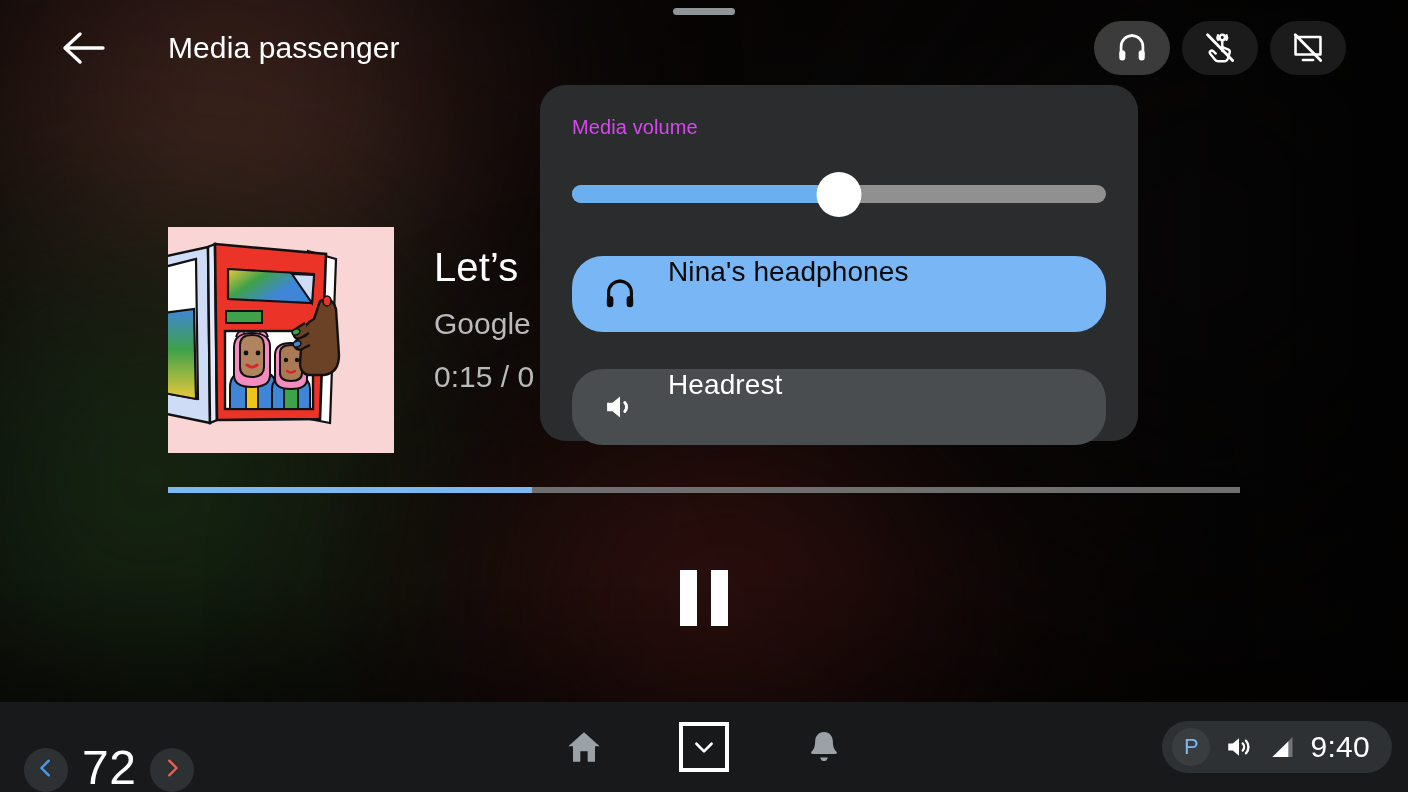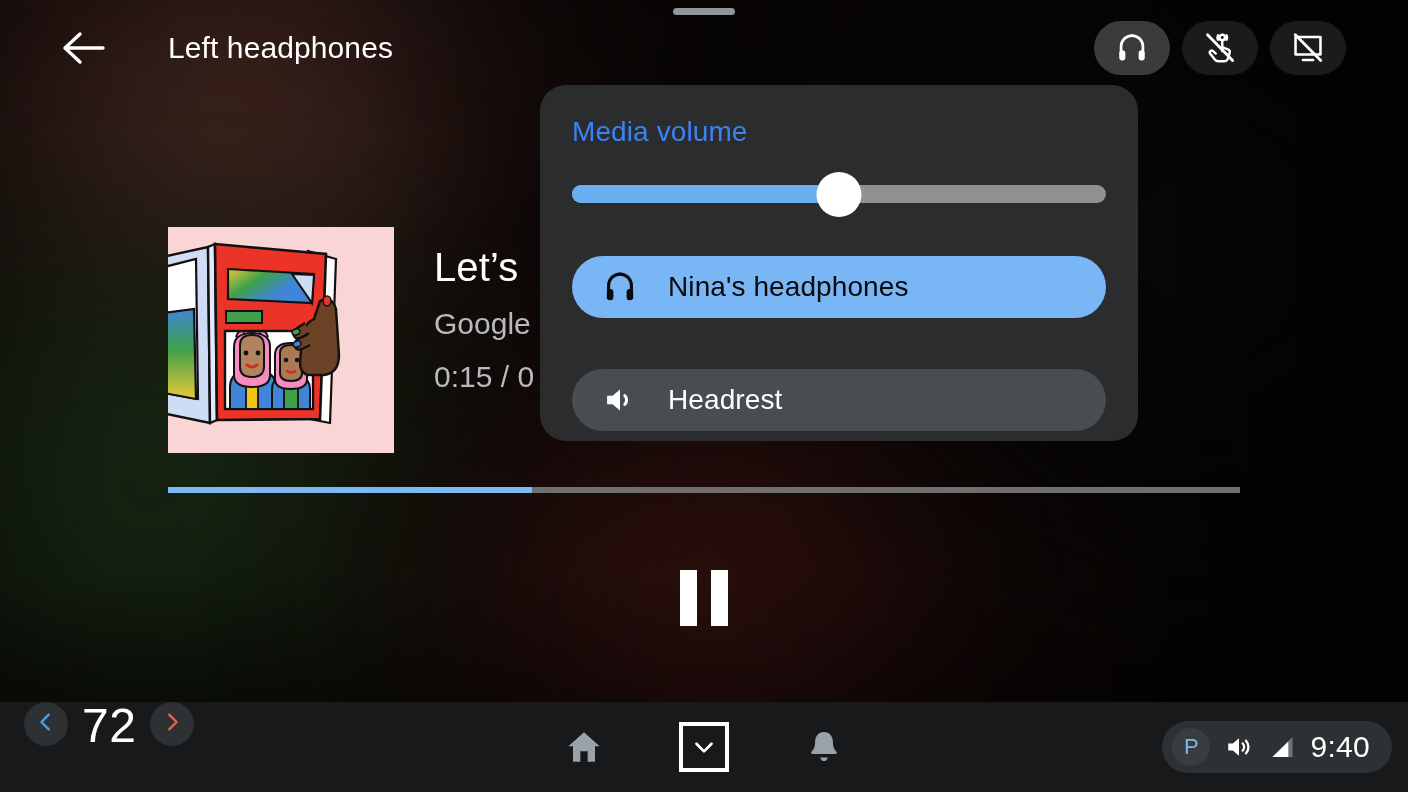--- a/index.html
+++ b/index.html
@@ -142,21 +142,21 @@
 
   
   .vol-panel {
     position:absolute; left:540px; top:85px;
     width:598px; height:356px;
     background:#2a2c2e;
     border-radius:26px;
     padding:31px 32px 0 32px;
   }
   .vol-title {
-    font-size:28px; color:#3b82f6; letter-spacing:0.1px;
+    font-size:20px; color:#d946ef; letter-spacing:0.1px;
   }
 
   .slider-wrap {
     position:absolute; left:572px; top:181px;
     width:534px; height:26px;
   }
   .slider-track {
     position:absolute; left:0; top:4px;
     width:534px; height:18px;
     background:#909090; border-radius:9px;
@@ -168,44 +168,44 @@
   }
   .slider-thumb {
     position:absolute; top:-9px;
     width:45px; height:45px; border-radius:50%;
     background:#ffffff;
     transform:translateX(-50%);
   }
 
   .device-row {
     position:absolute; left:572px;
-    width:534px; height:62px;
+    width:534px; height:76px;
     border-radius:31px;
-    display:flex; align-items:center;
+    display:flex; 
     padding-left:30px;
   }
   .device-row.selected { background:#79b6f5; top:256px; }
   .device-row.unselected { background:#4a4d4f; top:360px;margin-top:9px; }
   .device-icon { width:40px; display:flex; align-items:center; justify-content:flex-start; }
   .device-icon svg { display:block; }
   .device-label {
     margin-left:26px;
     font-size:28px; letter-spacing:0.1px;
   }
   .device-row.selected .device-label { color:#0a0a0a; }
   .device-row.unselected .device-label { color:#ffffff; }
 
   
   .navbar {
     position:absolute; left:0; top:702px; width:1408px; height:90px;
     background:#17191b;
   }
   .temp-group {
     position:absolute; left:24px; top:0; height:90px;
-    display:flex; align-items:flex-start; gap:0;
+    display:flex; align-items:flex-end; gap:0;
   }
   .temp-btn {
     width:44px; height:44px; border-radius:50%;
     background:#2e3133;
     display:flex; align-items:center; justify-content:center;
   }
   .temp-value {
     font-size:48px; color:#ffffff; margin:0 14px 0 14px;
     letter-spacing:0.5px; line-height:1;
   }
@@ -258,21 +258,21 @@
   <div class="drag-handle"></div>
 
   <div class="topbar">
     <div class="back-btn">
       <span>
         <svg width="44" height="36" viewBox="0 0 44 36">
           <path d="M3 18 L18 4 M3 18 L18 32 M3 18 L41 18" stroke="#ffffff" stroke-width="3.4" fill="none" stroke-linecap="round" stroke-linejoin="round"></path>
         </svg>
       </span>
     </div>
-    <div class="topbar-title">Left headphones</div>
+    <div class="topbar-title">Media passenger</div>
 
     <div class="top-actions">
       <div class="icon-pill active">
         <span>
           <svg width="34" height="34" viewBox="0 0 24 24">
             <path d="M12 3.2c-4.3 0-7.7 3.5-7.7 7.8v5.4" stroke="#fff" stroke-width="1.9" fill="none" stroke-linecap="round"></path>
             <path d="M19.7 16.4v-5.4c0-4.3-3.4-7.8-7.7-7.8" stroke="#fff" stroke-width="1.9" fill="none" stroke-linecap="round"></path>
             <rect x="3" y="13.6" width="4.3" height="7.2" rx="2.1" fill="#fff"></rect>
             <rect x="16.7" y="13.6" width="4.3" height="7.2" rx="2.1" fill="#fff"></rect>
           </svg>

